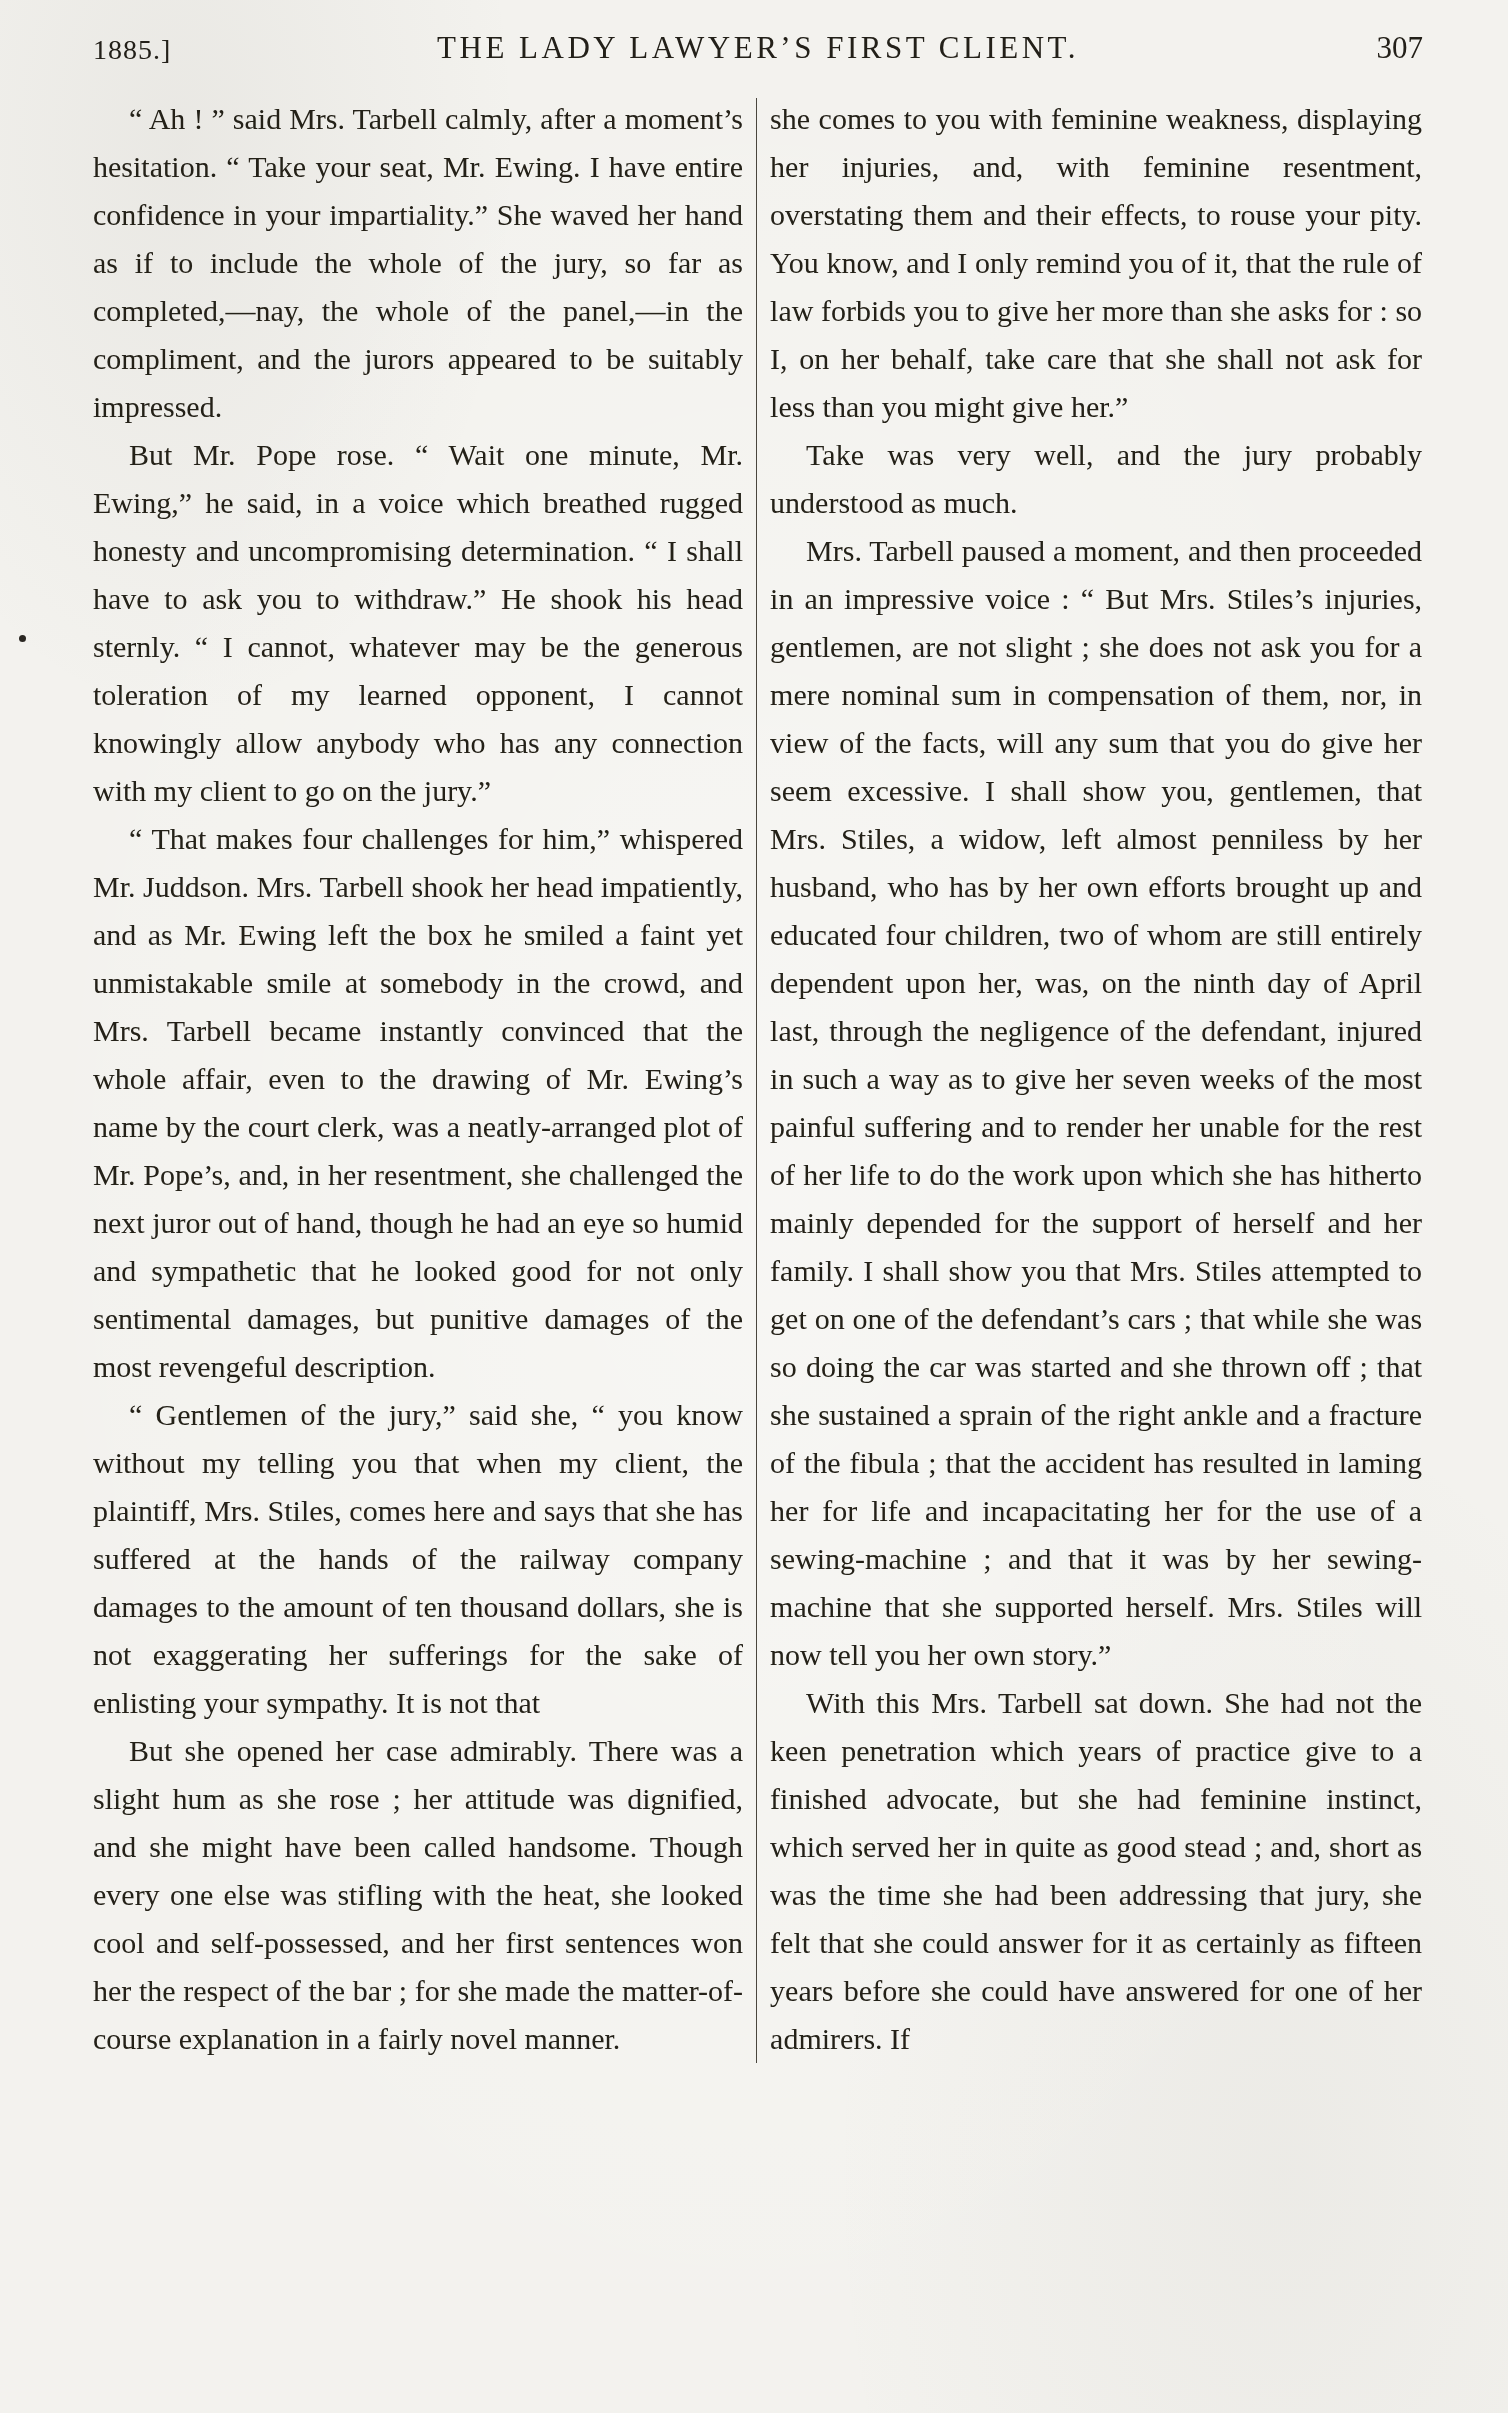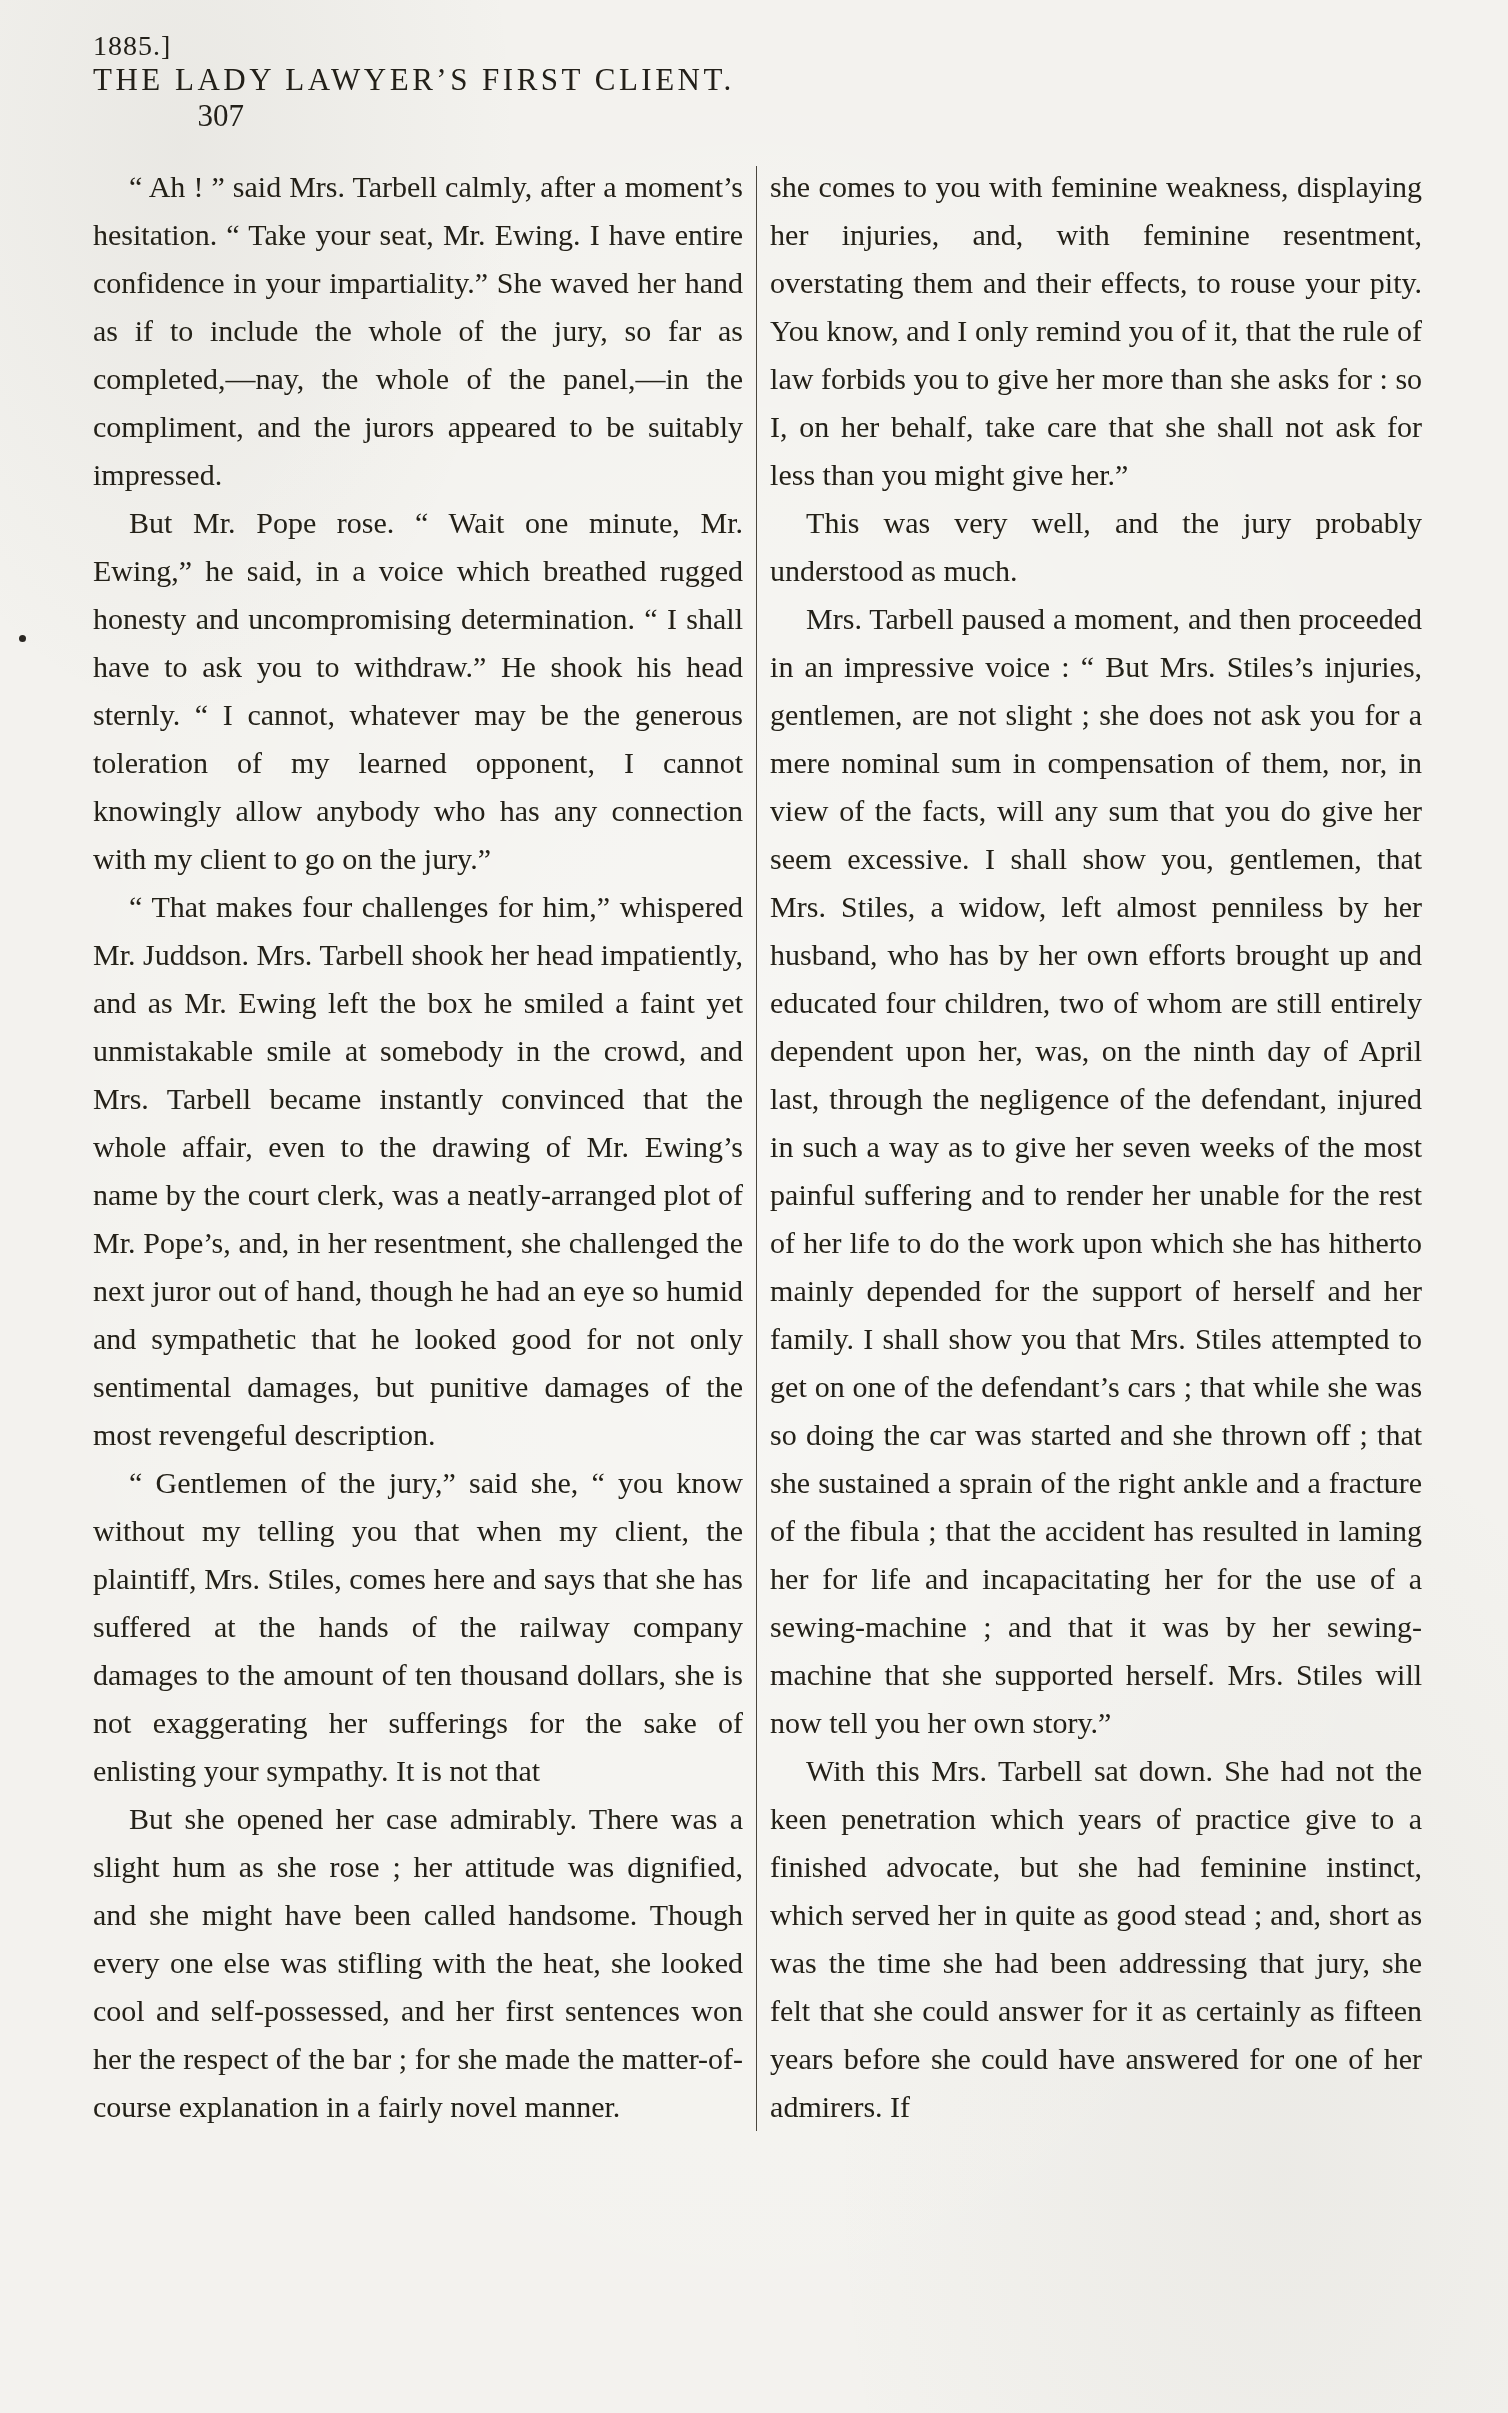--- a/index.html
+++ b/index.html
@@ -21,23 +21,22 @@
     box-sizing: border-box;
     padding: 30px 85px 0 93px;
     background:
       radial-gradient(ellipse at 12% 6%, rgba(120,115,105,0.08), rgba(0,0,0,0) 18%),
       radial-gradient(ellipse at 85% 90%, rgba(120,115,105,0.06), rgba(0,0,0,0) 25%),
       radial-gradient(ellipse at 50% 50%, rgba(255,255,255,0.35), rgba(0,0,0,0) 70%),
       #f3f2ee;
   }
   .running-head {
     display: flex;
-    align-items: flex-start;
+    align-items: flex-end;
     margin-bottom: 29px;
-    flex-direction: column;
   }
   .running-head .date {
     width: 151px;
     font-size: 28px;
     letter-spacing: 1px;
   }
   .running-head .title {
     flex: 1;
     text-align: center;
     font-size: 31px;
@@ -103,21 +102,21 @@
       <p>But Mr. Pope rose.  “ Wait one minute, Mr. Ewing,” he said, in a voice which breathed rugged honesty and uncompromising determination.  “ I shall have to ask you to withdraw.”  He shook his head sternly.  “ I cannot, whatever may be the generous toleration of my learned opponent, I cannot knowingly allow anybody who has any connection with my client to go on the jury.”</p>
       <p>“ That makes four challenges for him,” whispered Mr. Juddson.  Mrs. Tarbell shook her head impatiently, and as Mr. Ewing left the box he smiled a faint yet unmistakable smile at somebody in the crowd, and Mrs. Tarbell became instantly convinced that the whole affair, even to the drawing of Mr. Ewing’s name by the court clerk, was a neatly-arranged plot of Mr. Pope’s, and, in her resentment, she challenged the next juror out of hand, though he had an eye so humid and sympathetic that he looked good for not only sentimental damages, but punitive damages of the most revengeful description.</p>
       <p>“ Gentlemen of the jury,” said she, “ you know without my telling you that when my client, the plaintiff, Mrs. Stiles, comes here and says that she has suffered at the hands of the railway company damages to the amount of ten thousand dollars, she is not exaggerating her sufferings for the sake of enlisting your sympathy.  It is not that</p>
       <p>But she opened her case admirably. There was a slight hum as she rose ; her attitude was dignified, and she might have been called handsome.  Though every one else was stifling with the heat, she looked cool and self-possessed, and her first sentences won her the respect of the bar ; for she made the matter-of-course explanation in a fairly novel manner.</p>
     </section>
 
     <div class="col-rule"></div>
 
     <section class="col right">
       <p class="noindent">she comes to you with feminine weakness, displaying her injuries, and, with feminine resentment, overstating them and their effects, to rouse your pity. You know, and I only remind you of it, that the rule of law forbids you to give her more than she asks for : so I, on her behalf, take care that she shall not ask for less than you might give her.”</p>
-      <p>This was very well, and the jury probably understood as much.</p>
+      <p>Take was very well, and the jury probably understood as much.</p>
       <p>Mrs. Tarbell paused a moment, and then proceeded in an impressive voice : “ But Mrs. Stiles’s injuries, gentlemen, are not slight ; she does not ask you for a mere nominal sum in compensation of them, nor, in view of the facts, will any sum that you do give her seem excessive.  I shall show you, gentlemen, that Mrs. Stiles, a widow, left almost penniless by her husband, who has by her own efforts brought up and educated four children, two of whom are still entirely dependent upon her, was, on the ninth day of April last, through the negligence of the defendant, injured in such a way as to give her seven weeks of the most painful suffering and to render her unable for the rest of her life to do the work upon which she has hitherto mainly depended for the support of herself and her family.  I shall show you that Mrs. Stiles attempted to get on one of the defendant’s cars ; that while she was so doing the car was started and she thrown off ; that she sustained a sprain of the right ankle and a fracture of the fibula ; that the accident has resulted in laming her for life and incapacitating her for the use of a sewing-machine ; and that it was by her sewing-machine that she supported herself.  Mrs. Stiles will now tell you her own story.”</p>
       <p>With this Mrs. Tarbell sat down. She had not the keen penetration which years of practice give to a finished advocate, but she had feminine instinct, which served her in quite as good stead ; and, short as was the time she had been addressing that jury, she felt that she could answer for it as certainly as fifteen years before she could have answered for one of her admirers.  If</p>
     </section>
 
   </main>
 
 </div>
 
 
 </body></html>

